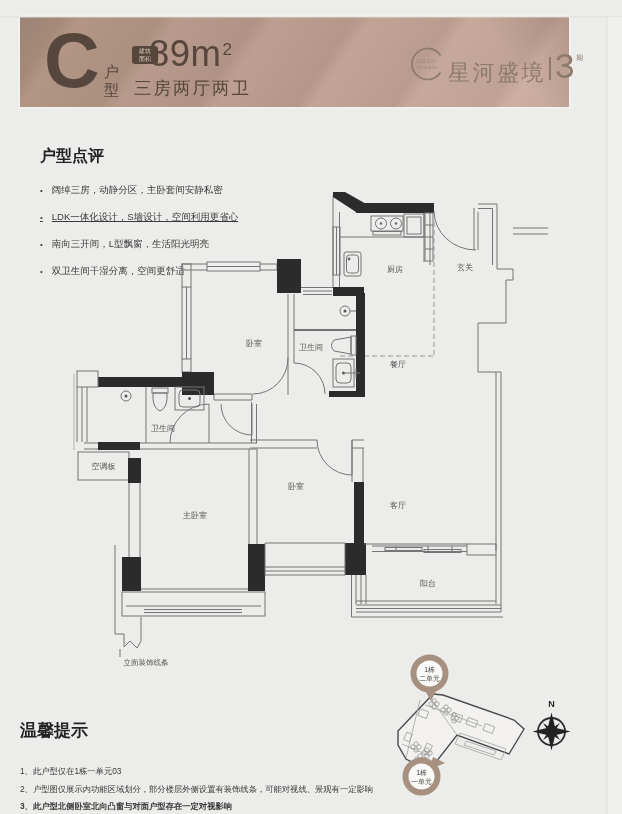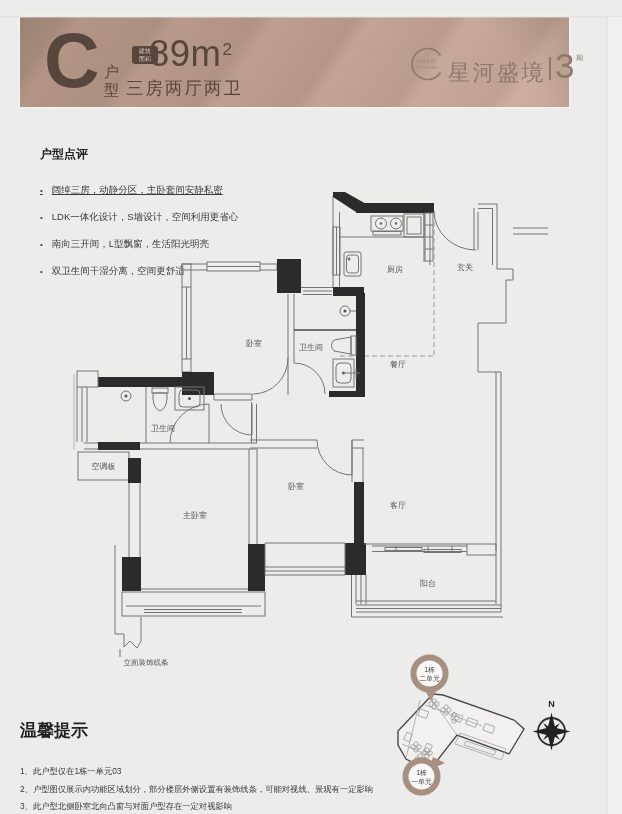--- a/index.html
+++ b/index.html
@@ -17,33 +17,33 @@
         #c6a99a 74%, #bfa293 87%,
         #ccafa0 90%, #c4a798 100%);
   }
   .hc{position:absolute;color:#57463c;}
   #bigc{left:24px;top:5px;font-size:77px;line-height:77px;font-weight:bold;letter-spacing:0;}
   #huxing{left:84px;top:46px;font-size:15px;line-height:18px;width:16px;}
   #tag{left:112px;top:29px;width:26px;height:18px;background:#57463c;border-radius:3px;color:#d9c8b5;font-size:6px;line-height:7.5px;text-align:center;padding-top:2px;box-sizing:border-box;}
   #tag:after{content:"";position:absolute;right:-4px;top:7px;border:3px solid transparent;border-left:4px solid #57463c;}
   #sqm{left:129px;top:16px;font-size:36.5px;font-weight:normal;letter-spacing:0.5px;}
   #sqm sup{font-size:17px;position:relative;top:2px;left:1px;}
-  #rooms{left:106px;top:59px;font-size:17.5px;font-weight:normal;letter-spacing:2px;}
+  #rooms{left:114px;top:59px;font-size:17.5px;font-weight:normal;letter-spacing:2px;}
   .lg{color:#8d7a6d;}
   #lgtxt{left:428px;top:41px;font-size:22px;letter-spacing:2.5px;}
   #lgbar{left:529px;top:40px;width:1.5px;height:23px;background:#8d7a6d;}
   #lg3{left:535px;top:29px;font-size:35px;}
   #lgq{left:556px;top:36px;font-size:7px;}
-  #dianping{position:absolute;left:40px;top:146px;font-size:12px;font-weight:bold;color:#222;}
+  #dianping{position:absolute;left:40px;top:146px;font-size:16px;font-weight:bold;color:#222;}
   .bl{position:absolute;left:40px;font-size:9.5px;color:#3b3b3b;}
   .bl:before{content:"•";margin-right:9px;font-size:8px;color:#444;}
-  #b1{top:184px;text-decoration:underline;}#b2{top:211px;}#b3{top:238px;}#b4{top:265px;}
+  #b1{top:184px;}#b2{top:211px;text-decoration:underline;}#b3{top:238px;}#b4{top:265px;}
   #wx{position:absolute;left:20px;top:719px;font-size:17px;font-weight:bold;color:#222;}
   .nt{position:absolute;left:20px;font-size:8.3px;color:#383838;letter-spacing:0;}
-  #n1{top:766px;}#n2{top:783.5px;}#n3{top:801px;}
+  #n1{top:766px;}#n2{top:783.5px;}#n3{top:801px;font-weight:bold;}
 </style>
 </head>
 <body>
 <div id="hdr">
   <div class="hc" id="bigc">C</div>
   <div class="hc" id="huxing">户型</div>
   <div class="hc" id="tag">建筑<br>面积</div>
   <div class="hc" id="sqm">89m<sup>2</sup></div>
   <div class="hc" id="rooms">三房两厅两卫</div>
   <svg width="36" height="36" viewBox="0 0 36 36" style="position:absolute;left:389px;top:29px;">

